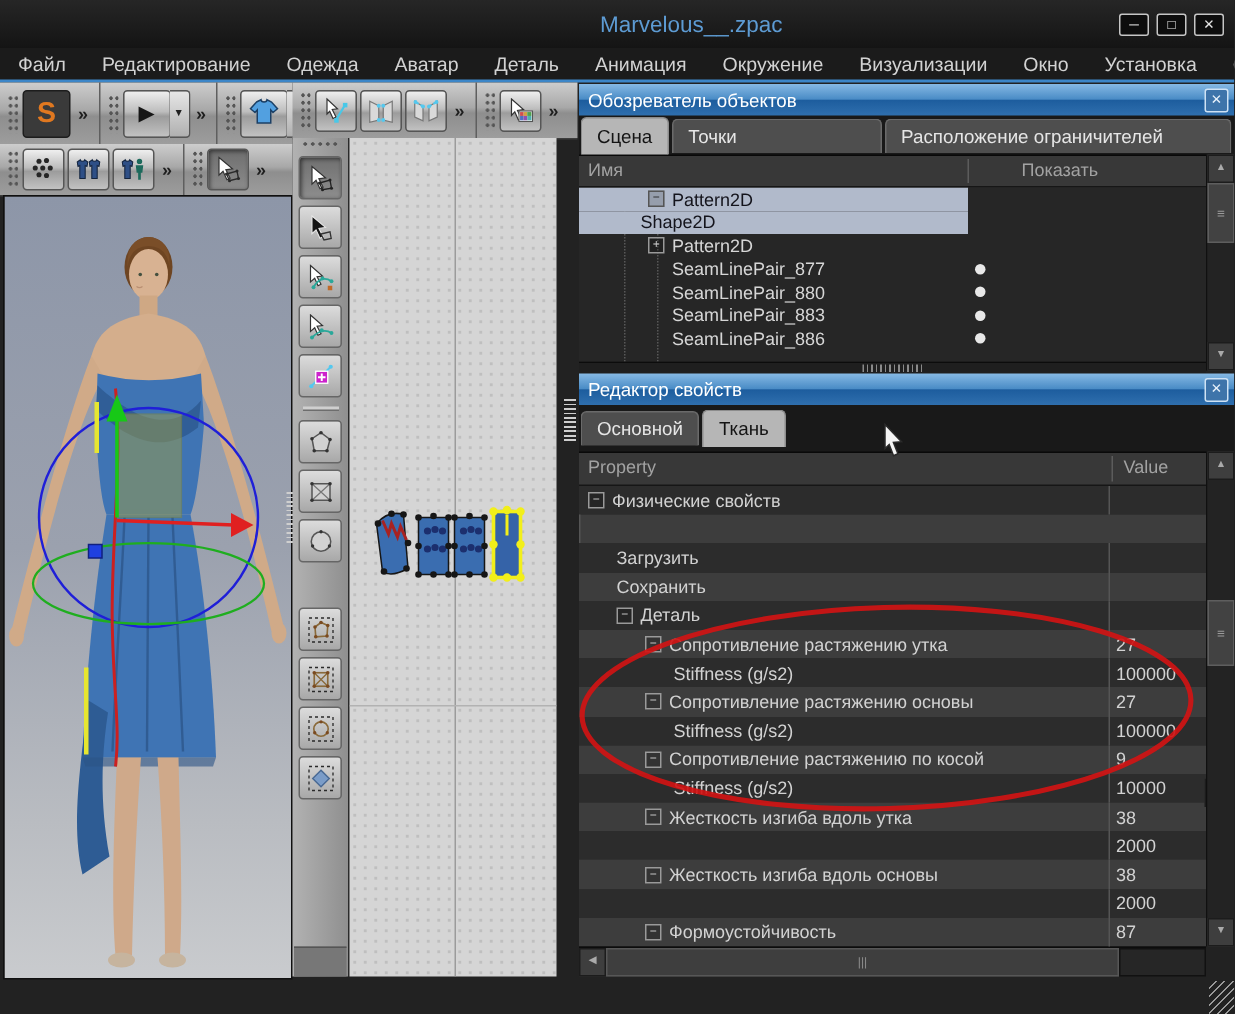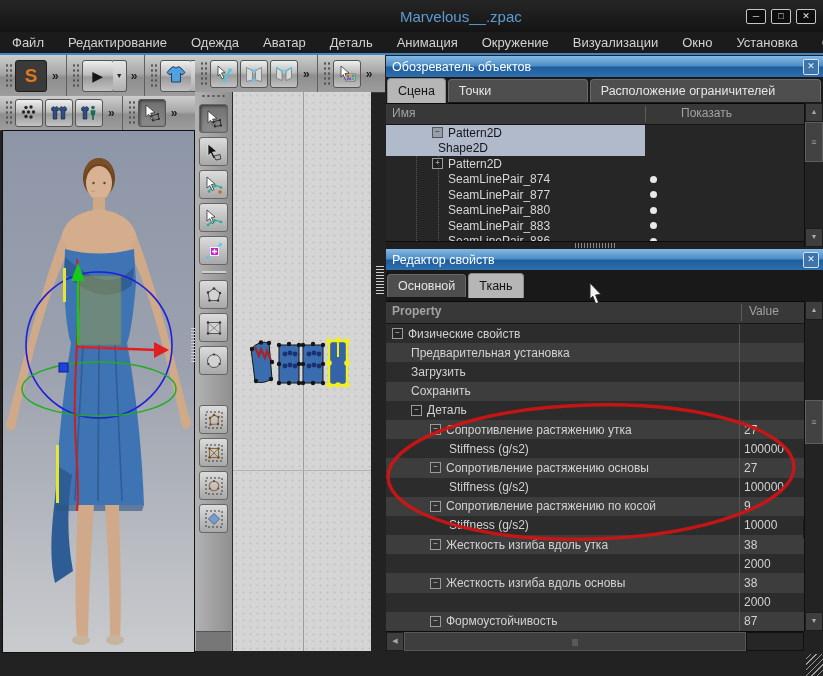--- a/index.html
+++ b/index.html
@@ -537,30 +537,26 @@
       <span class="hdiv" style="left:259px;"></span>
       <span class="hname">Показать</span>
     </div>
     <div class="treewrap" style="height:116px;width:418px;">
       <div class="guide" style="left:30px;"></div>
       <div class="guide" style="left:52px;"></div>
     <div class="trow sel" style="padding-left: 46px;">
           <span class="ebox">−</span>
           <span>Pattern2D</span>
         </div>
-        <div class="trow sel" style="padding-left: 52px;">
+        <div class="trow sel" style="padding-left: 41px;">
           <span>Shape2D</span>
         </div>
         <div class="trow" style="padding-left: 46px;">
           <span class="ebox">+</span>
           <span>Pattern2D</span>
-        </div>
-        <div class="trow" style="padding-left: 62px;">
-          <span>SeamLinePair_874</span>
-          <span class="tdot"></span>
         </div>
         <div class="trow" style="padding-left: 62px;">
           <span>SeamLinePair_877</span>
           <span class="tdot"></span>
         </div>
         <div class="trow" style="padding-left: 62px;">
           <span>SeamLinePair_880</span>
           <span class="tdot"></span>
         </div>
         <div class="trow" style="padding-left: 62px;">
@@ -589,36 +585,33 @@
   <div class="abs panel" style="left:386px;top:249px;width:437px;height:290px;">
     <div class="ptitle">
       <span>Редактор свойств</span>
       <div class="pclose"><span>✕</span></div>
     </div>
     <div class="tabrow" style="height:31px;">
         <div class="tab">Основной</div>
         <div class="tab active">Ткань</div>
       </div>
     <div class="hdr" style="height:21px;">
-      <span class="hname" style="width:345px;font-weight:bold;">Property</span>
+      <span class="hname" style="width:345px;">Property</span>
       <span class="hdiv" style="left:355px;"></span>
       <span class="hname">Value</span>
     </div>
     <div style="width:418px;">
         <div class="prow even">
           <div class="pcell" style="padding-left: 6px;">
             <span class="ebox">−</span>
             <span>Физические свойств</span>
           </div>
           <div class="vcell"></div>
         </div>
         <div class="prow odd">
-          <div class="pcell" style="padding-left: 25px;">
-            <span>Предварительная установка</span>
-          </div>
           <div class="vcell"></div>
         </div>
         <div class="prow even">
           <div class="pcell" style="padding-left: 25px;">
             <span>Загрузить</span>
           </div>
           <div class="vcell"></div>
         </div>
         <div class="prow odd">
           <div class="pcell" style="padding-left: 25px;">

